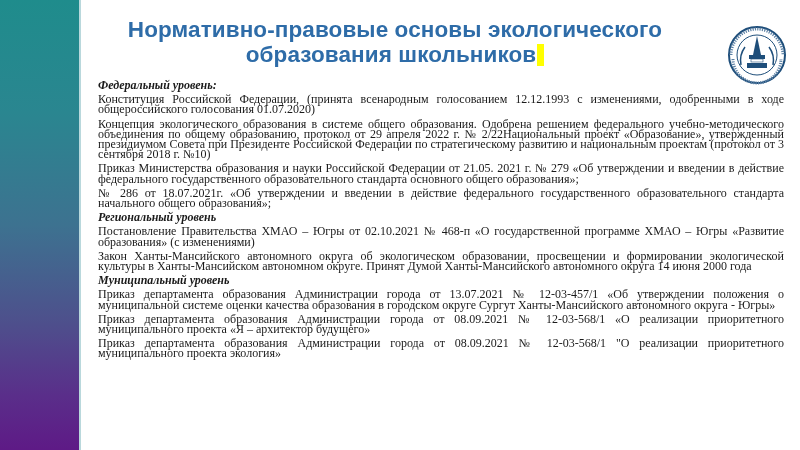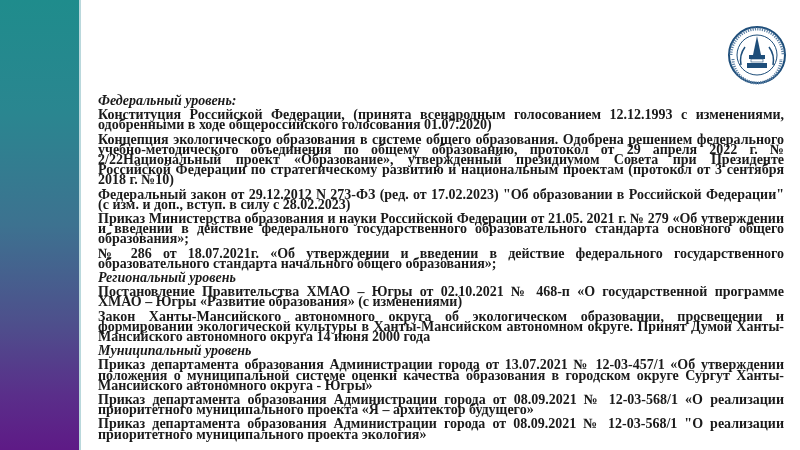--- a/index.html
+++ b/index.html
@@ -56,66 +56,68 @@
     .logo {
       position: absolute;
       left: 727px;
       top: 25px;
       width: 60px;
       height: 60px;
     }
     .content {
       position: absolute;
       left: 98px;
-      top: 96px;
+      top: 80px;
       width: 690px;
       font-family: "Liberation Serif", serif;
-      font-size: 14px;
+      font-size: 12px;
       line-height: 10.2px;
       color: #1a1a1a;
     }
     .section-heading {
       font-weight: bold;
       font-style: italic;
       margin: 0 0 4px 0;
     }
     .para {
       margin: 0 4px 4px 0;
       text-align: justify;
-      font-weight: bold;
     }
   </style>
 </head>
 <body>
 
 <div class="slide">
   <div class="side-bar"></div>
   <div class="side-bar-edge"></div>
 
+  <div class="title">
+    <div>Нормативно-правовые основы экологического</div>
+    <div><span>образования школьников</span><span class="cursor-mark"></span></div>
+  </div>
 
   <div class="logo">
     <svg width="60" height="60" viewBox="0 0 60 60">
       <circle cx="30" cy="30" r="28" fill="#ffffff" stroke="#1e4e7a" stroke-width="2"></circle>
       <circle cx="30" cy="30" r="20" fill="#ffffff" stroke="#1e4e7a" stroke-width="1"></circle>
       <path d="M4 30 A26 26 0 0 1 56 30" fill="none" stroke="#5a7fa3" stroke-width="3" stroke-dasharray="1.2 1.2"></path>
       <path d="M6 34 A24 24 0 0 0 54 34" fill="none" stroke="#5a7fa3" stroke-width="3" stroke-dasharray="1.2 1.2"></path>
       <polygon points="30,11 26,30 34,30" fill="#1e4e7a"></polygon>
       <rect x="22" y="30" width="16" height="4" fill="#1e4e7a"></rect>
       <rect x="24" y="34" width="12" height="3" fill="#ffffff" stroke="#1e4e7a" stroke-width="0.6"></rect>
       <rect x="20" y="38" width="20" height="5" fill="#1e4e7a"></rect>
       <path d="M14 40 Q12 30 18 22" fill="none" stroke="#1e4e7a" stroke-width="1.5"></path>
       <path d="M46 40 Q48 30 42 22" fill="none" stroke="#1e4e7a" stroke-width="1.5"></path>
     </svg>
   </div>
 
   <div class="content">
     <div class="section-heading">Федеральный уровень:</div>
     <div class="para">Конституция Российской Федерации,  (принята всенародным голосованием 12.12.1993 с изменениями, одобренными в ходе общероссийского голосования 01.07.2020)</div>
     <div class="para">Концепция экологического образования в системе общего образования. Одобрена решением федерального учебно-методического объединения по общему образованию, протокол от 29 апреля 2022 г. № 2/22Национальный проект «Образование», утвержденный президиумом Совета при Президенте Российской Федерации по стратегическому развитию и национальным проектам (протокол от 3 сентября 2018 г. №10)</div>
-    <div class="para">Федеральный закон от 29.12.2012 N 273-ФЗ (ред. от 17.02.2023) "Об образовании в Российской Федерации" (с изм. и доп., вступ. в силу с 28.02.2023)</div>
     <div class="para">Приказ Министерства образования и науки Российской Федерации от 21.05. 2021 г. № 279 «Об утверждении и введении в действие федерального государственного образовательного  стандарта  основного общего образования»;</div>
     <div class="para">№ 286 от 18.07.2021г. «Об утверждении и введении в действие федерального государственного образовательного  стандарта начального общего образования»;</div>
 
     <div class="section-heading">Региональный уровень</div>
     <div class="para">Постановление Правительства ХМАО – Югры от 02.10.2021 № 468-п «О государственной программе ХМАО – Югры «Развитие образования» (с изменениями)</div>
     <div class="para">Закон Ханты-Мансийского автономного округа  об экологическом образовании, просвещении и формировании экологической культуры в Ханты-Мансийском автономном округе. Принят Думой Ханты-Мансийского автономного округа 14 июня 2000 года</div>
 
     <div class="section-heading">Муниципальный уровень</div>
     <div class="para">Приказ департамента образования Администрации города от 13.07.2021 № 12-03-457/1 «Об утверждении положения о муниципальной системе оценки качества образования в городском округе Сургут Ханты-Мансийского автономного округа - Югры»</div>
     <div class="para">Приказ департамента образования Администрации города от 08.09.2021 № 12-03-568/1 «О реализации приоритетного муниципального проекта «Я – архитектор будущего»</div>

